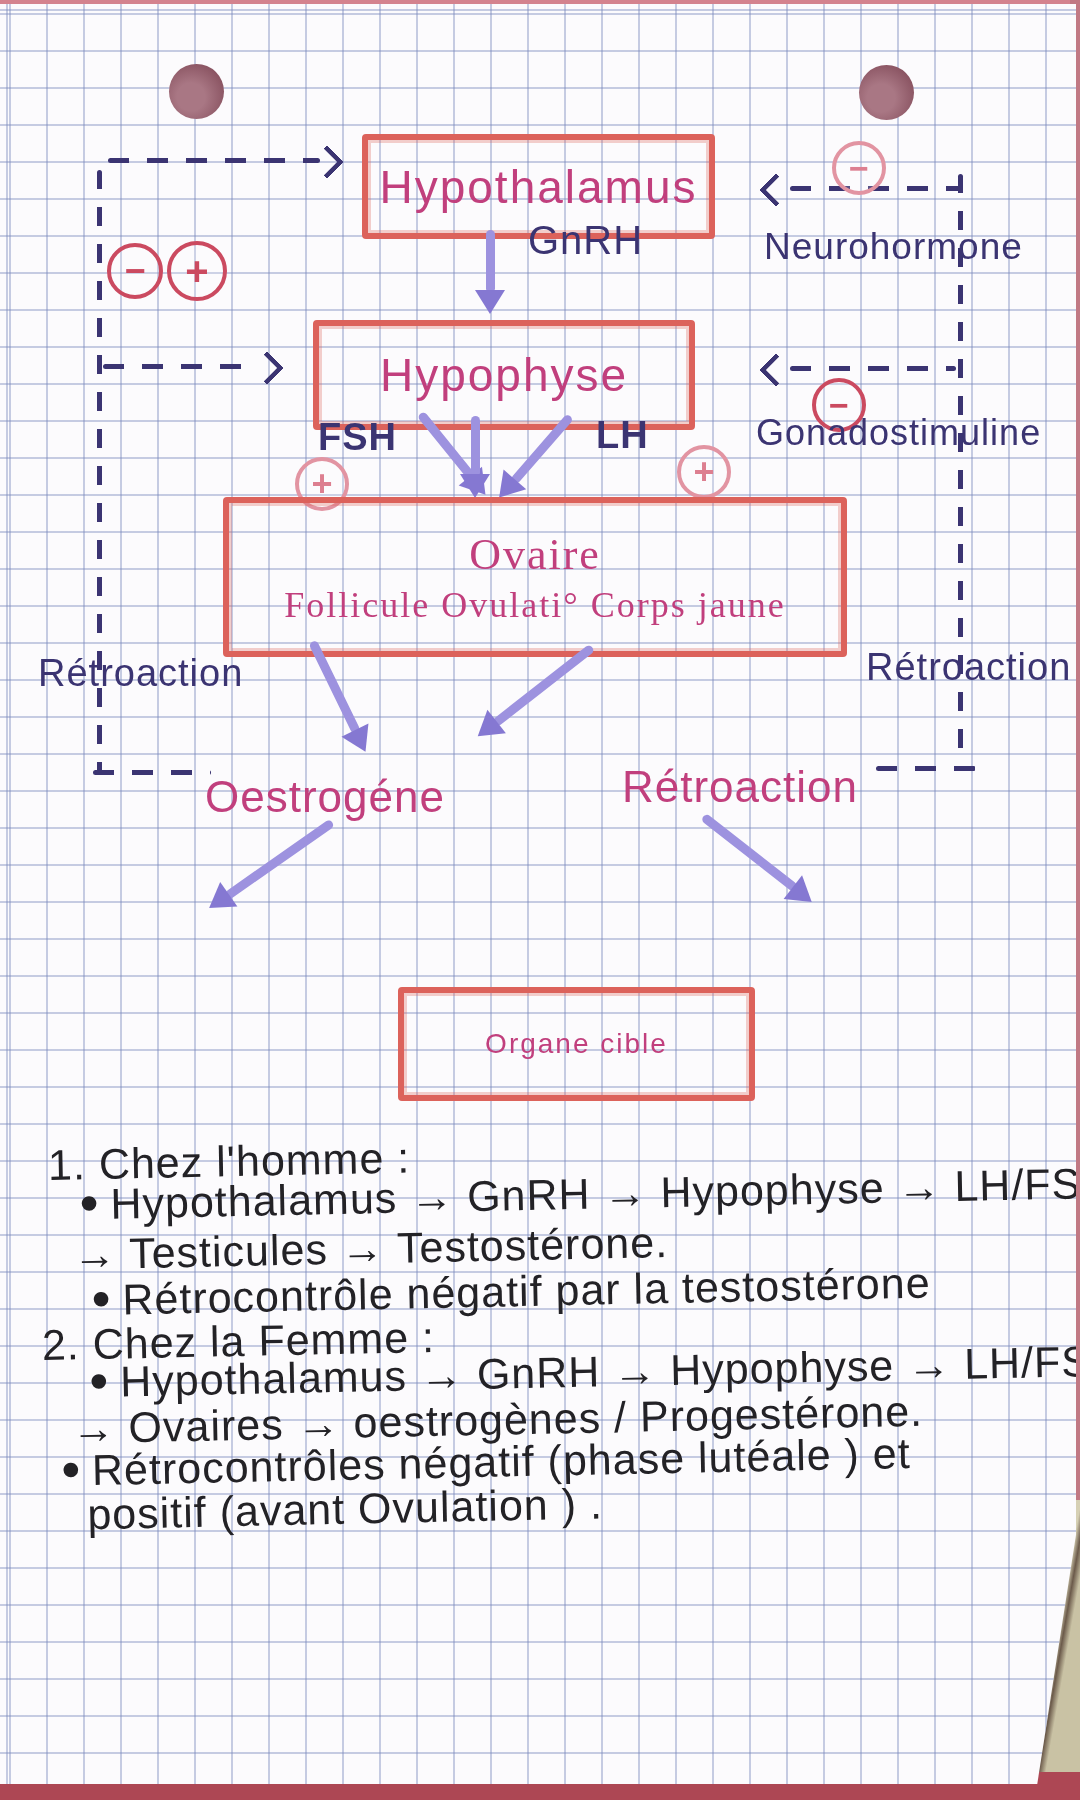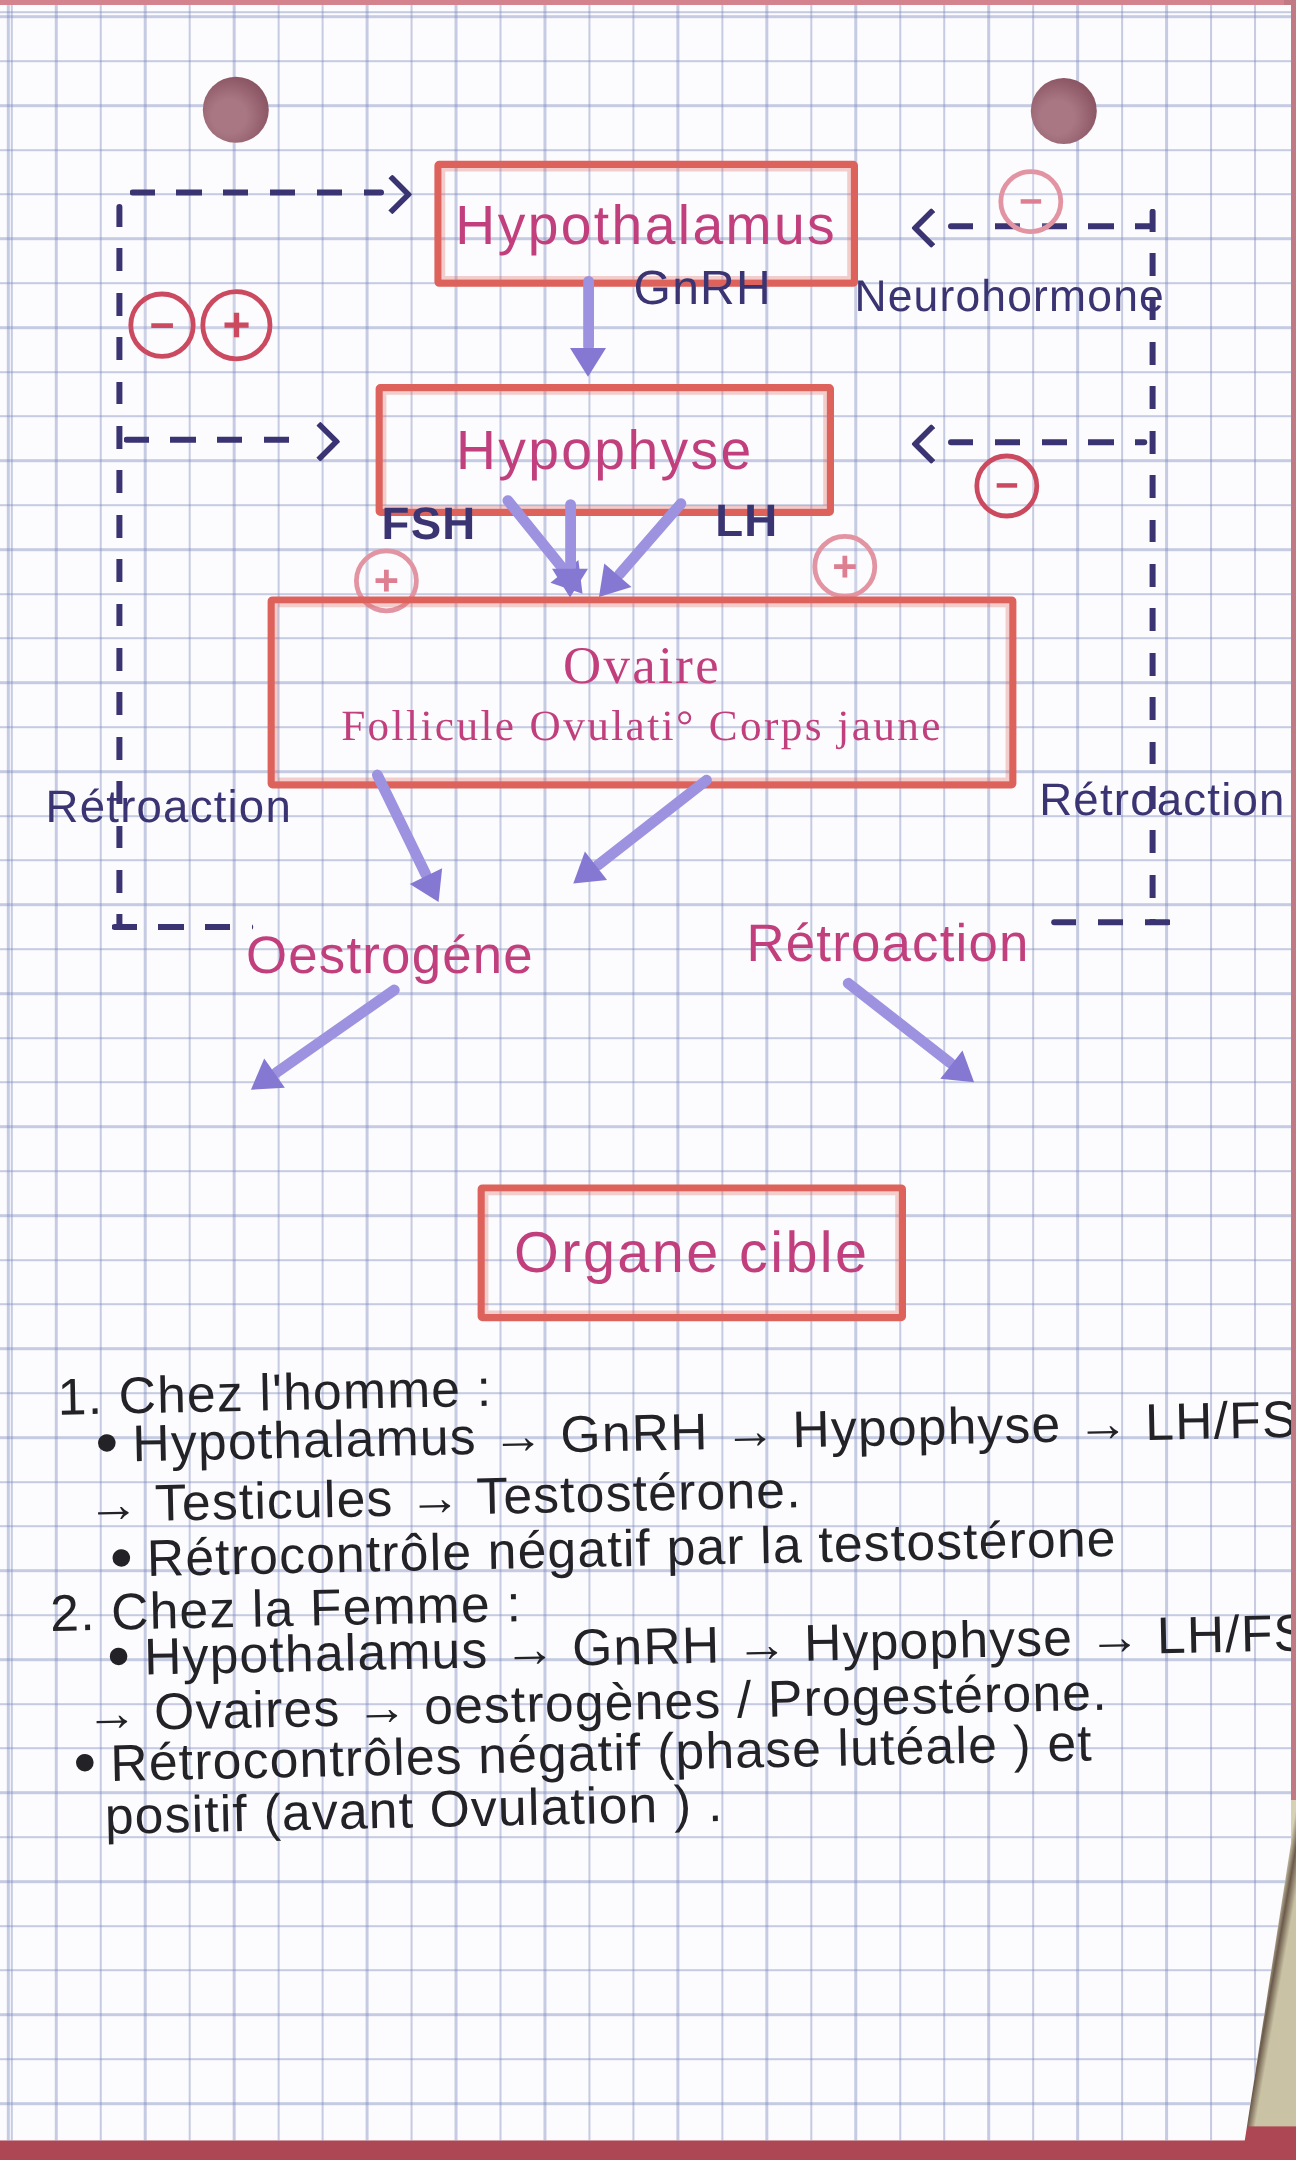--- a/index.html
+++ b/index.html
@@ -92,25 +92,26 @@
       </div>
 
     <div class="rbox" style="left:362px;top:130px;width:341px;height:93px;">
       <span class="pinktext" style="font-size:46px;">Hypothalamus</span>
     </div>
     <div class="parrow" style="left:475px;top:226px;height:84px;">
       <div class="pshaft" style="height:63px;"></div>
         <div class="phead"></div>
     </div>
     <div class="navy" style="left:528px;top:214px;font-size:40px;">GnRH</div>
-    <div class="navy" style="left:712px;top:222px;font-size:37px;">Neurohormone</div>
+    <div class="navy" style="left:764px;top:222px;font-size:37px;">Neurohormone</div>
 
     <div class="rbox" style="left:313px;top:316px;width:370px;height:98px;">
       <span class="pinktext" style="font-size:46px;">Hypophyse</span>
     </div>
+    <div class="navy" style="left:756px;top:408px;font-size:36px;">Gonadostimuline</div>
 
     <div class="parrow" style="left:405px;top:410px;height:104px;transform:rotate(-39deg);">
       <div class="pshaft" style="height:83px;"></div>
         <div class="phead"></div>
     </div>
     <div class="parrow" style="left:460px;top:412px;height:82px;">
       <div class="pshaft" style="height:61px;"></div>
         <div class="phead"></div>
     </div>
     <div class="parrow" style="left:555px;top:412px;height:108px;transform:rotate(41deg);">
@@ -148,21 +149,21 @@
     <div class="parrow" style="left:317px;top:818px;height:150px;transform:rotate(55deg);">
       <div class="pshaft" style="height:129px;"></div>
         <div class="phead"></div>
     </div>
     <div class="parrow" style="left:688px;top:813px;height:138px;transform:rotate(-52deg);">
       <div class="pshaft" style="height:117px;"></div>
         <div class="phead"></div>
     </div>
 
     <div class="rbox" style="left:398px;top:983px;width:345px;height:102px;">
-      <span class="pinktext" style="font-size:48px;">Organe cible</span>
+      <span class="pinktext" style="font-size:28px;">Organe cible</span>
     </div>
 
     <div class="notes">
       <div class="nline" style="left:52px;top:8px;">1. Chez l'homme :</div>
       <div class="nline" style="left:82px;top:48px;"><span class="bullet">●</span><span>Hypothalamus → GnRH → Hypophyse → LH/FSH</span></div>
       <div class="nline" style="left:75px;top:98px;">→ Testicules → Testostérone.</div>
       <div class="nline" style="left:92px;top:144px;"><span class="bullet">●</span><span>Rétrocontrôle négatif par la testostérone</span></div>
       <div class="nline" style="left:42px;top:188px;">2. Chez la Femme :</div>
       <div class="nline" style="left:88px;top:226px;"><span class="bullet">●</span><span>Hypothalamus → GnRH → Hypophyse → LH/FSH</span></div>
       <div class="nline" style="left:70px;top:272px;">→ Ovaires → oestrogènes / Progestérone.</div>

